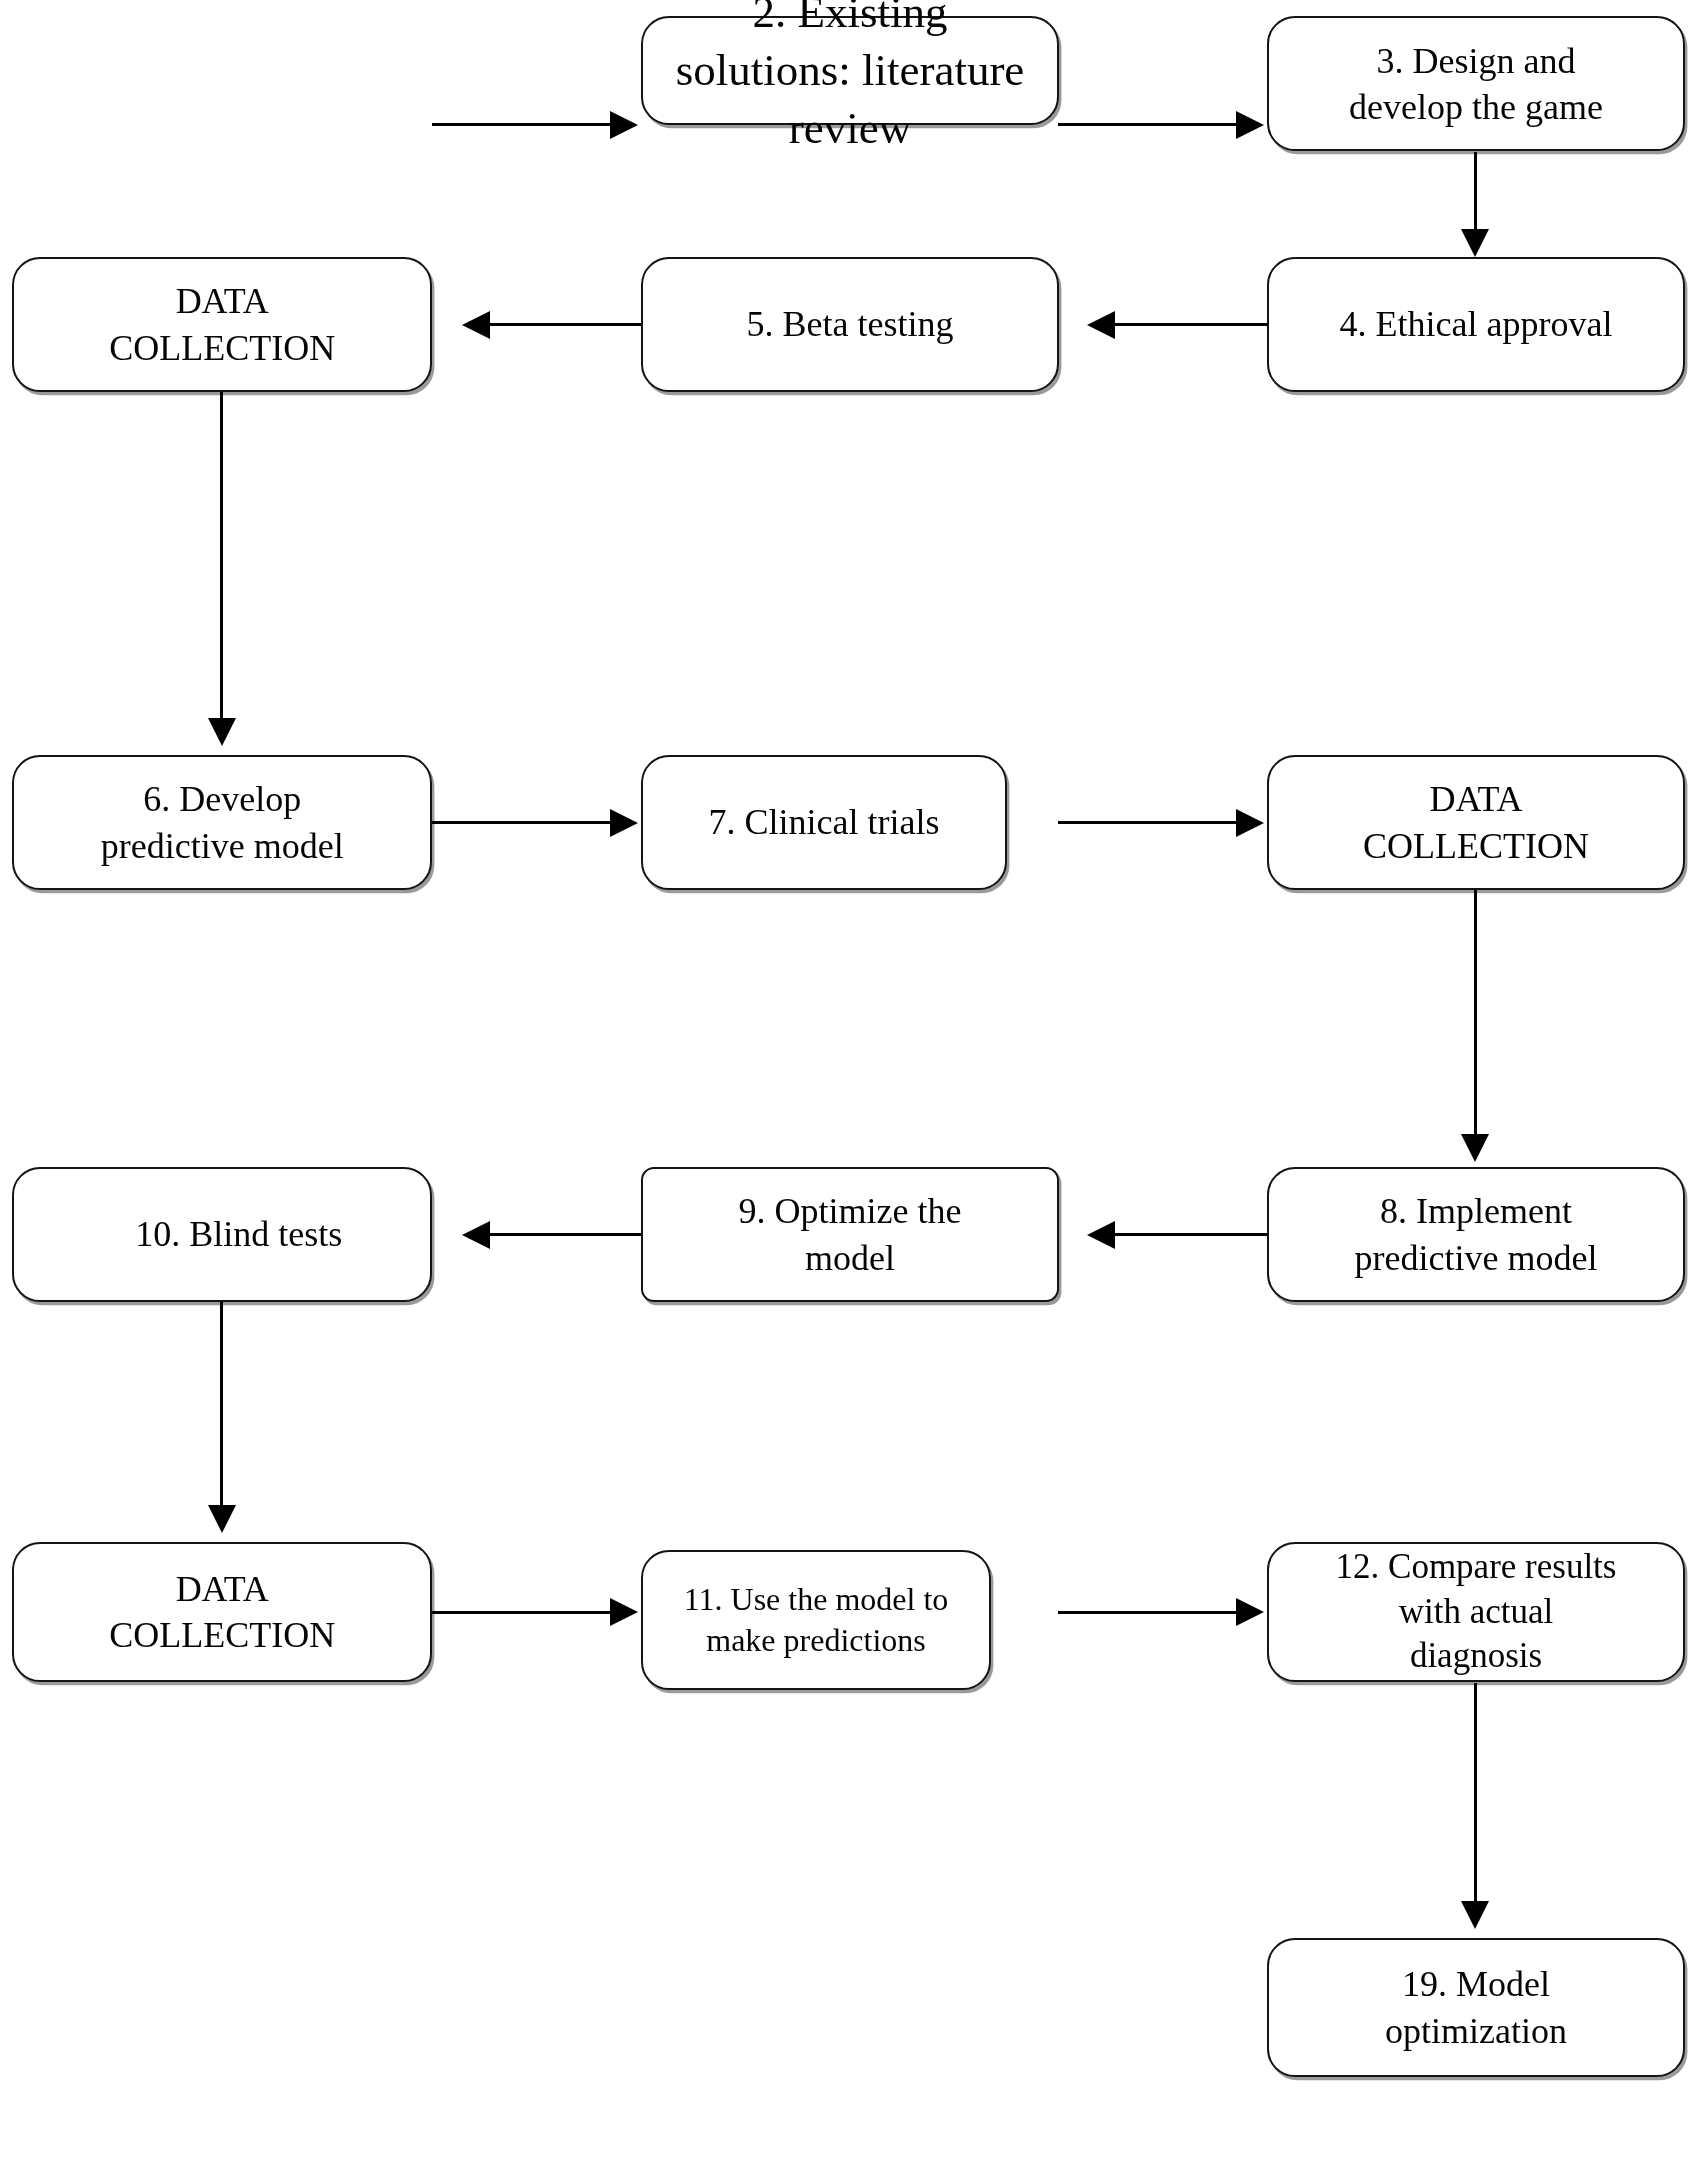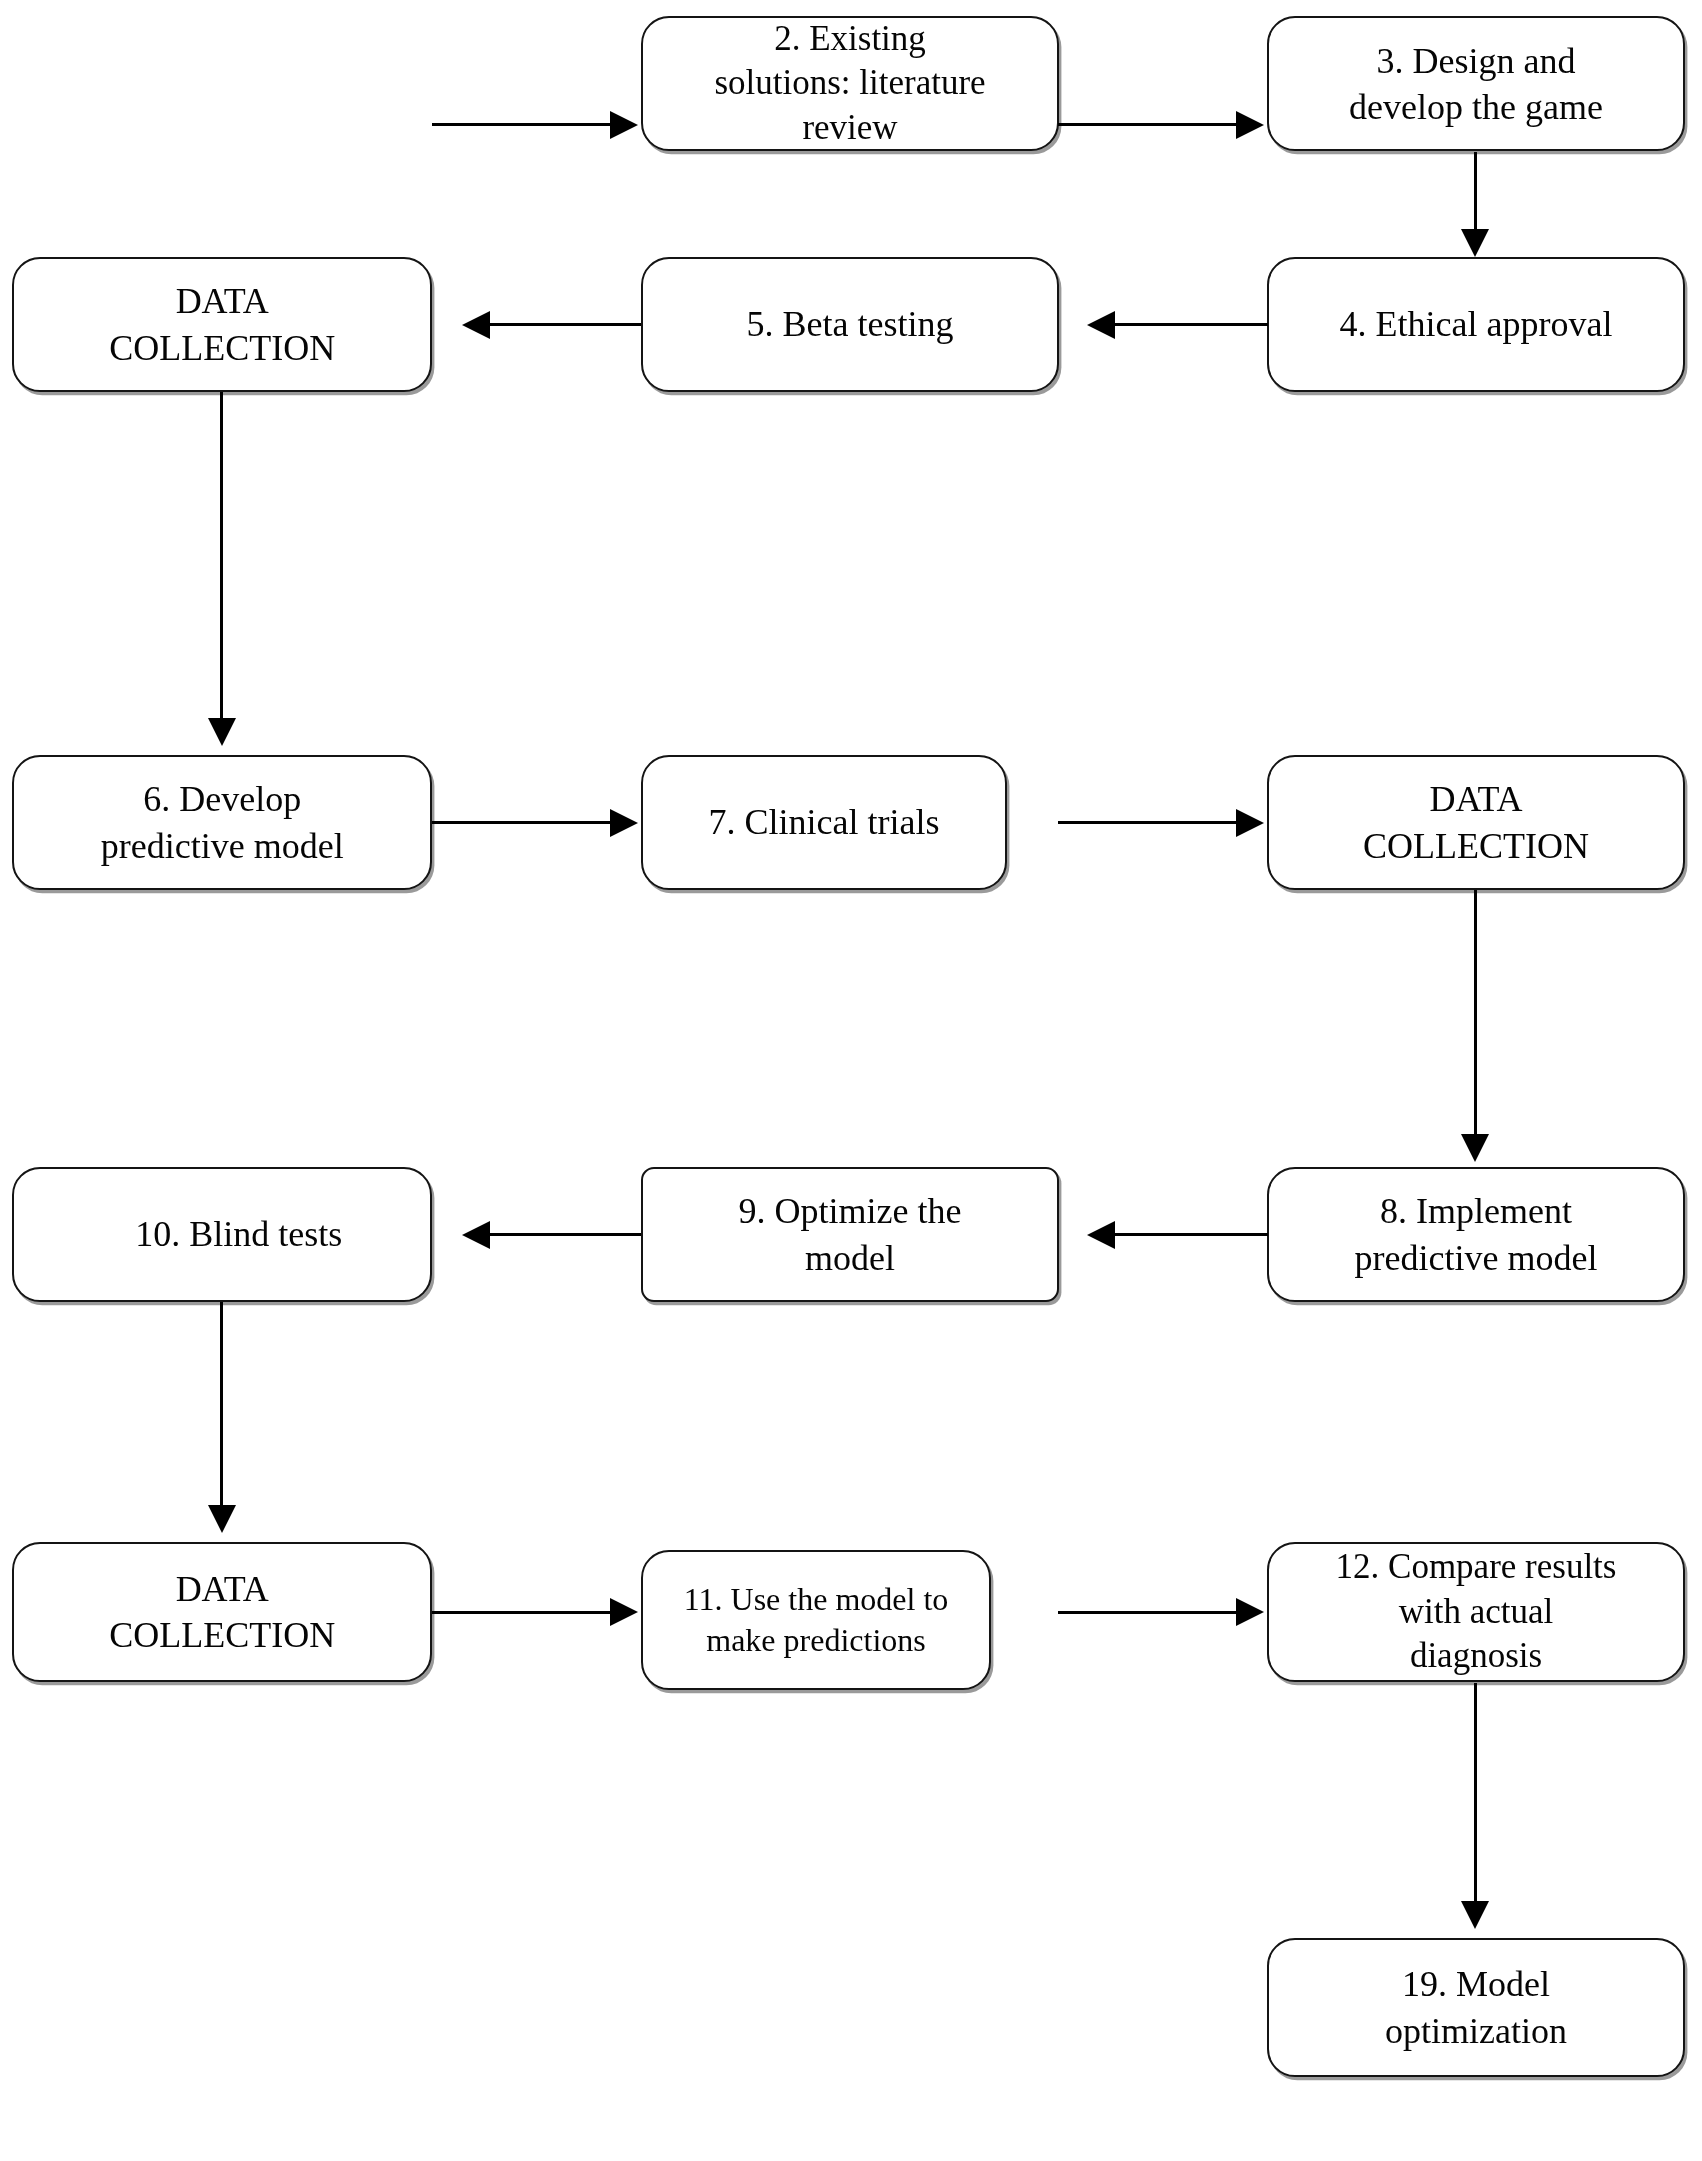--- a/index.html
+++ b/index.html
@@ -63,21 +63,21 @@
     border-right: 14px solid transparent;
     border-top: 28px solid #000000;
   }
 </style>
 </head>
 <body>
 
 <div id="page">
 
 
-  <div class="node" style="left:641px; top:16.3px; width:418px; height:135px; font-size:35px;">
+  <div class="node" style="left:641px; top:16.3px; width:418px; height:109px; font-size:45px;">
     <span class="label">2. Existing
 solutions: literature
 review</span>
   </div>
 
   <div class="node" style="left:1267px; top:16.3px; width:418px; height:135px;">
     <span class="label">3. Design and
 develop the game</span>
   </div>
 

